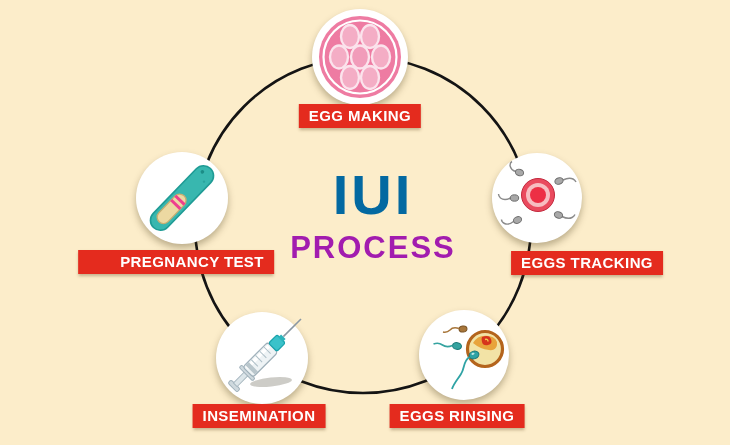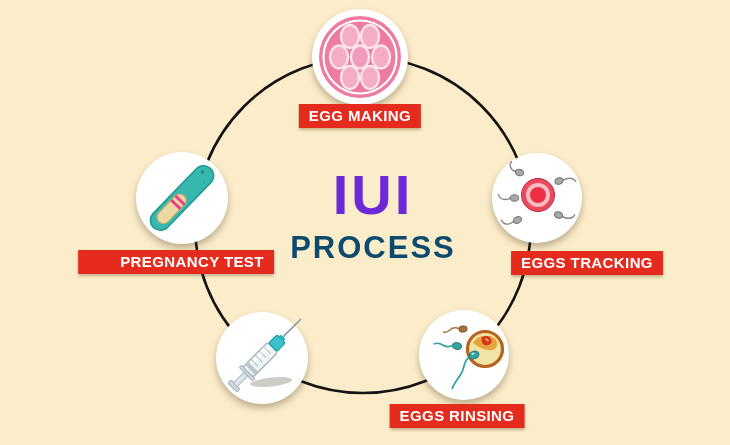--- a/index.html
+++ b/index.html
@@ -46,28 +46,28 @@
   .lbl-pregnancy-test{left:176px;top:250px;padding-left:42px;}
   .lbl-insemination{left:259px;top:404px;}
   .lbl-sperm-rinsing{left:457px;top:404px;}
   
   .center-title{
     position:absolute;left:373px;top:167px;
     transform:translateX(-50%);
     text-align:center;
   }
   .title-iui{
-    color:#6d28d9;
+    color:#0369a1;
     font-weight:bold;
     font-size:56px;
     line-height:1.0;
     letter-spacing:3px;
   }
   .title-process{
-    color:#0c4a6e;
+    color:#a21caf;
     font-weight:bold;
     font-size:31px;
     line-height:1.0;
     letter-spacing:2px;
     margin-top:9px;
   }
 </style>
 </head>
 <body>
 
@@ -157,20 +157,21 @@
           <line x1="12" y1="-6.4" x2="12" y2="3"></line>
         </g>
 
         <rect x="18" y="-5.8" width="12" height="11.6" rx="2" fill="#3bc2ca" stroke="#18a2ab" stroke-width="1.2"></rect>
         <rect x="29" y="-3.2" width="4" height="6.4" fill="#2bb3bb"></rect>
 
         <rect x="33" y="-0.8" width="25" height="1.6" fill="#8a97a3"></rect>
       </g>
     </svg>
   </div>
+  <div class="step-label lbl-insemination">INSEMINATION</div>
 
   <div class="icon-circle pos-sperm-rinsing">
     <svg width="90" height="90" viewBox="0 0 90 90">
 
       <circle cx="66" cy="39" r="17.5" fill="#f2e3a6" stroke="#b4641c" stroke-width="3.2"></circle>
       <path d="M54,33 q5,-9 16,-7 q9,2 8,9 q-1,6 -8,5 q-9,-1 -16,-7 z" fill="#e8a43c"></path>
       <path d="M63,27 q7,-3 9,2 q2,5 -3,6 q-5,1 -6,-3 q-1,-3 0,-5 z" fill="#d6331c"></path>
       <path d="M66,29.5 q3,-1 3,2" fill="none" stroke="#f2c84b" stroke-width="1.4"></path>
 
       <ellipse cx="55" cy="45" rx="5" ry="3.8" fill="#2fa3a5" stroke="#177276" stroke-width="1" transform="rotate(-18 55 45)"></ellipse>

